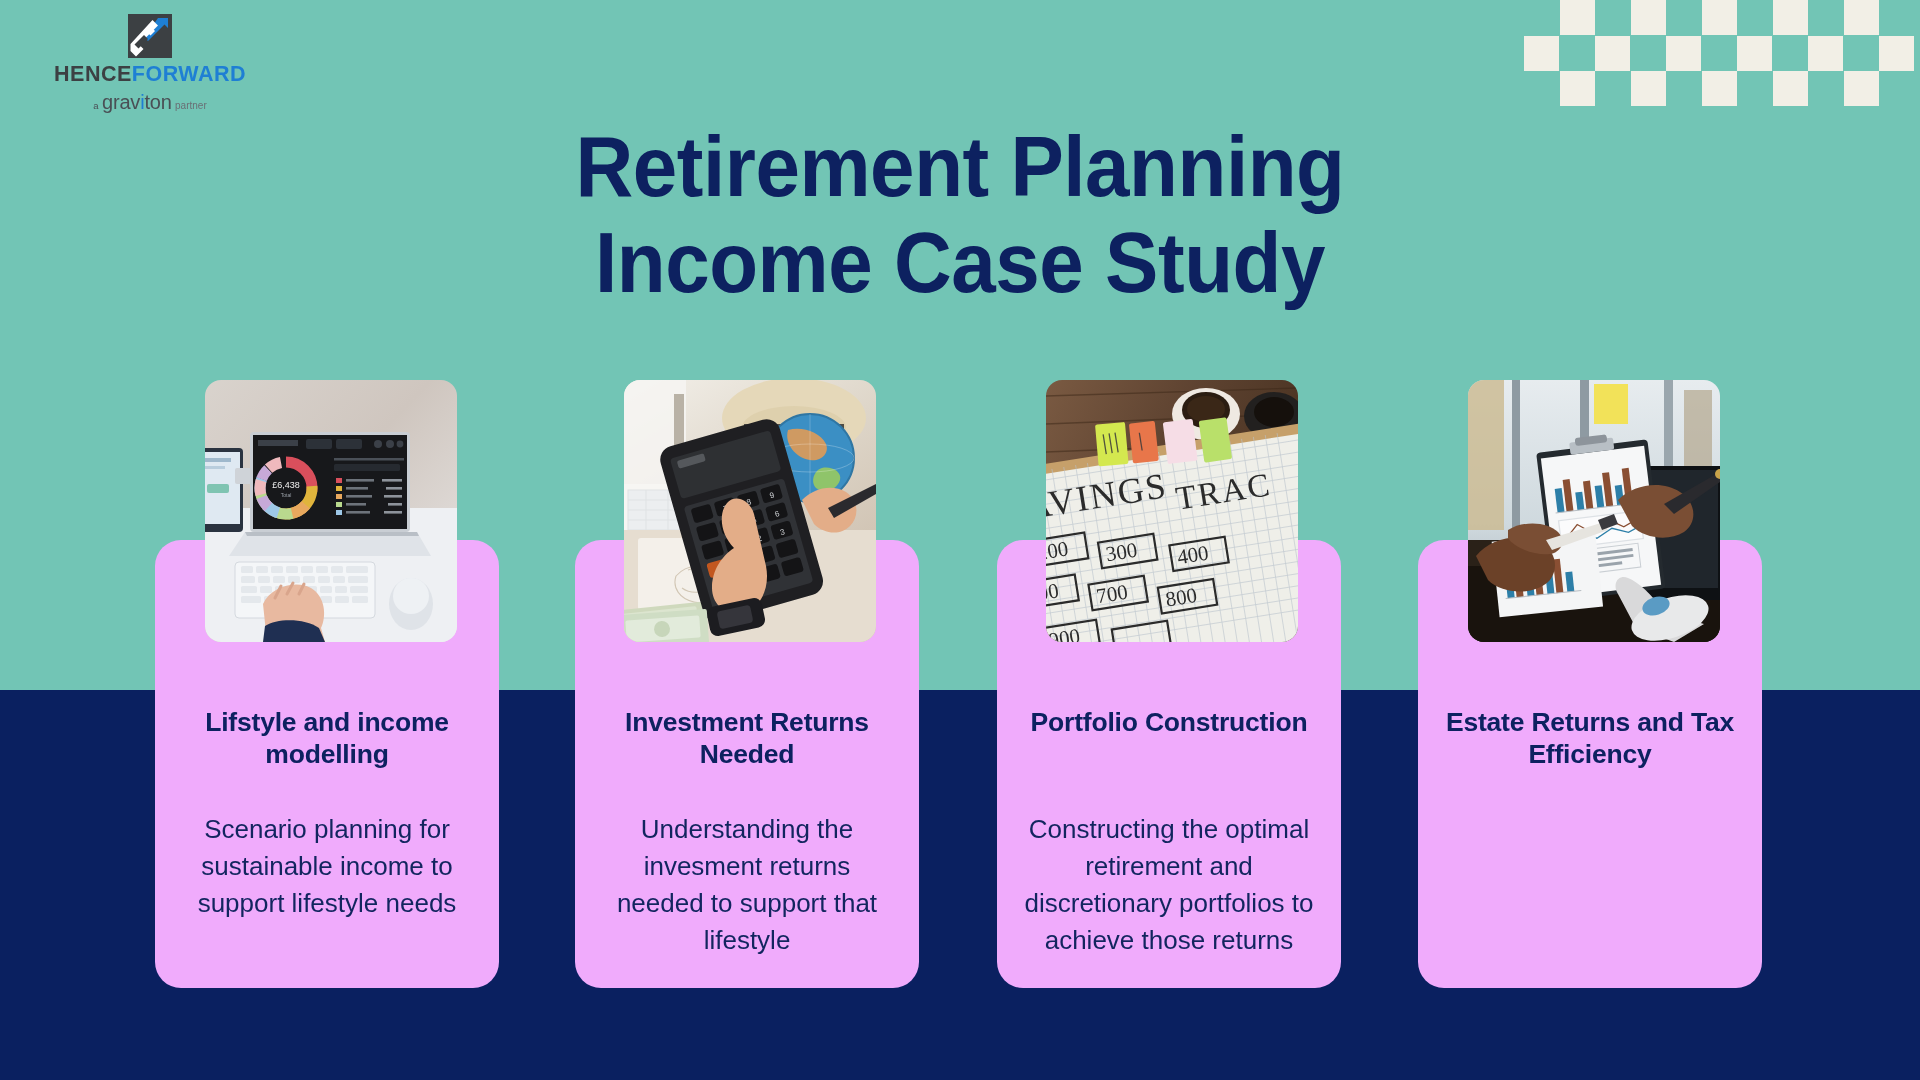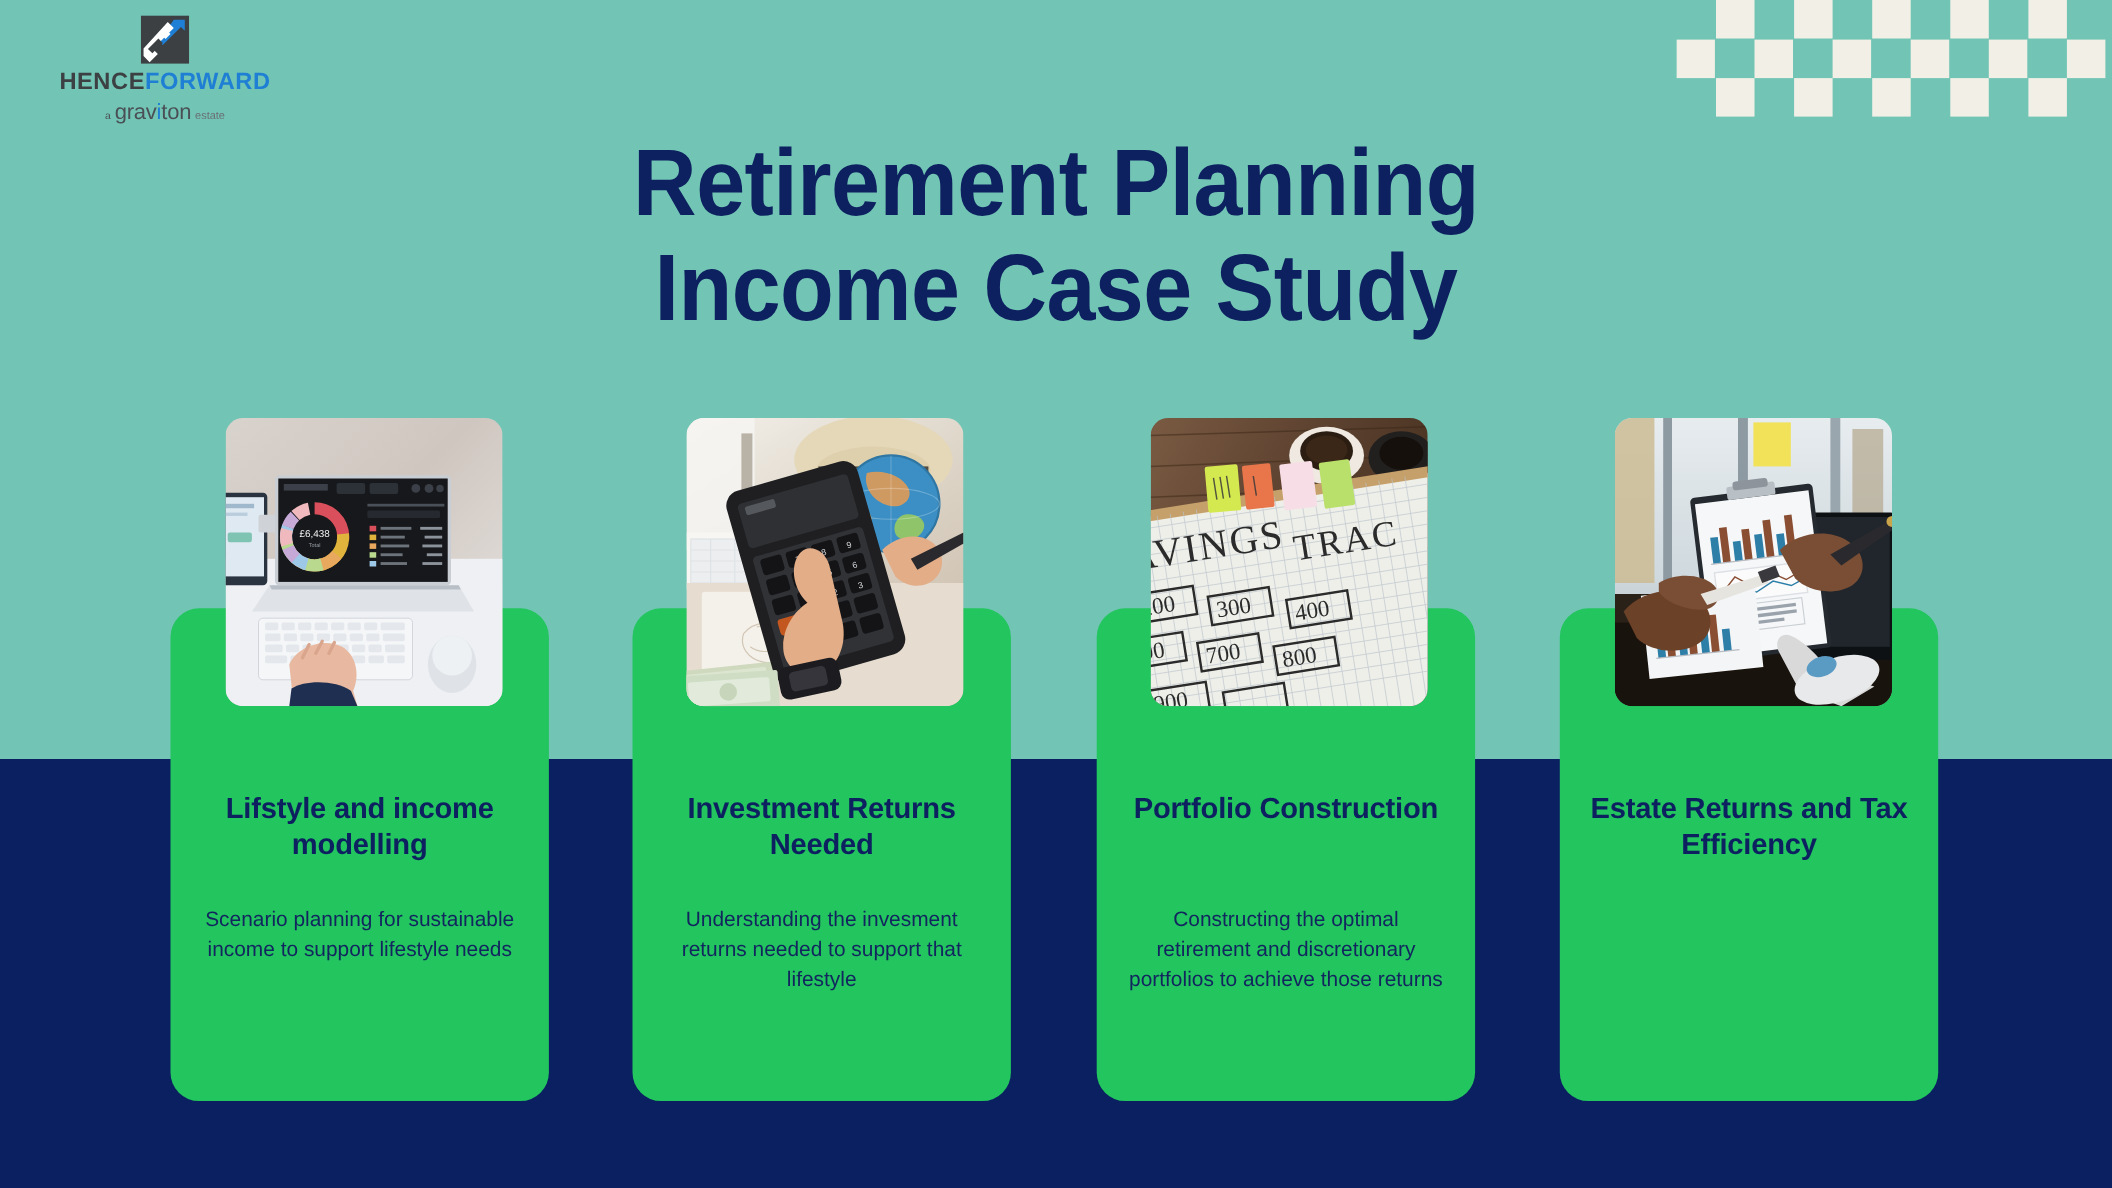--- a/index.html
+++ b/index.html
@@ -96,24 +96,24 @@
 
   
   .cards {
     position: absolute;
     left: 0; right: 0;
     top: 0;
     height: 1080px;
   }
   .card {
     position: absolute;
-    top: 553px;
+    top: 540px;
     width: 344px;
     height: 448px;
-    background: #22c55e;
+    background: #f0abfc;
     border-radius: 26px;
   }
   .card-1 { left: 155px; }
   .card-2 { left: 575px; }
   .card-3 { left: 997px; }
   .card-4 { left: 1418px; }
 
   .card-photo {
     position: absolute;
     top: 380px;
@@ -137,21 +137,21 @@
     font-weight: 700;
     line-height: 1.22;
     letter-spacing: -0.2px;
   }
   .card-body {
     position: absolute;
     left: 26px; right: 26px;
     top: 271px;
     text-align: center;
     color: #12255f;
-    font-size: 19px;
+    font-size: 26px;
     font-weight: 400;
     line-height: 1.42;
   }
 
   .photo-svg { display: block; width: 100%; height: 100%; }
 </style>
 </head>
 <body>
 
 <div id="stage">
@@ -184,21 +184,21 @@
       <path d="M24.5 6 L30 11.5 L11 30.5 L15.5 35 L8 42.5 L2.5 37 L2.5 30 Z" fill="#ffffff"></path>
       <path d="M16 21 L20 25 L10.5 34.5 L6.5 30.5 Z" fill="#3c4043"></path>
       <path d="M22 12 L27 17 L22.5 21.5 L17.5 16.5 Z" fill="#ffffff"></path>
     </svg>
     <div class="logo-word">
       <span class="hence">HENCE</span><span class="forward">FORWARD</span>
     </div>
     <div class="logo-tag">
       <span class="a">a</span>
       <span class="grav">grav<span class="i">i</span>ton</span>
-      <span class="partner">estate</span>
+      <span class="partner">partner</span>
     </div>
   </div>
 
   <h1 class="headline">
     <span class="l1">Retirement Planning</span>
     <span class="l2">Income Case Study</span>
   </h1>
 
   <div class="cards">
 

